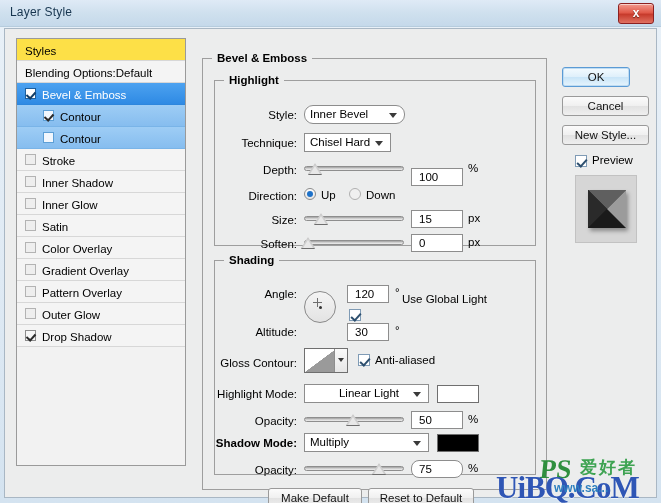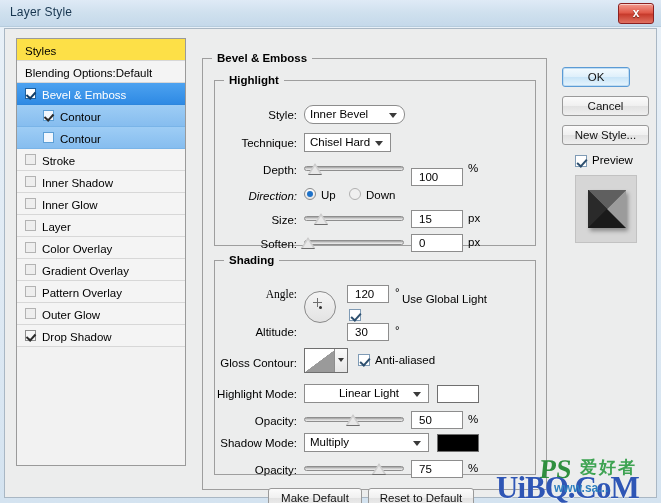--- a/index.html
+++ b/index.html
@@ -310,21 +310,21 @@
       <div class="side-row plain">
         <span class="cb dim"></span><span class="side-lab">Stroke</span>
       </div>
       <div class="side-row plain">
         <span class="cb dim"></span><span class="side-lab">Inner Shadow</span>
       </div>
       <div class="side-row plain">
         <span class="cb dim"></span><span class="side-lab">Inner Glow</span>
       </div>
       <div class="side-row plain">
-        <span class="cb dim"></span><span class="side-lab">Layer</span>
+        <span class="cb dim"></span><span class="side-lab">Satin</span>
       </div>
       <div class="side-row plain">
         <span class="cb dim"></span><span class="side-lab">Color Overlay</span>
       </div>
       <div class="side-row plain">
         <span class="cb dim"></span><span class="side-lab">Gradient Overlay</span>
       </div>
       <div class="side-row plain">
         <span class="cb dim"></span><span class="side-lab">Pattern Overlay</span>
       </div>
@@ -357,21 +357,21 @@
     </div>
 
     <div class="row-label" style="left:209px;top:135px;width:83px;">Depth:</div>
     <div class="slider" style="left:299px;top:131px;width:100px;">
       <div class="track" style="left:0;width:100px;"></div>
       <div class="thumb" style="left:4px;"></div>
     </div>
     <div class="numbox" style="left:406px;top:131px;width:52px;margin-top:8px;">100</div>
     <div class="unit" style="left:463px;top:133px;">%</div>
 
-    <div class="row-label" style="left:209px;top:161px;width:83px;font-style:italic;">Direction:</div>
+    <div class="row-label" style="left:209px;top:161px;width:83px;">Direction:</div>
     <div class="radio on" style="left:299px;top:159px;"></div>
     <div class="radio-lab" style="left:316px;top:160px;">Up</div>
     <div class="radio off" style="left:344px;top:159px;"></div>
     <div class="radio-lab" style="left:361px;top:160px;">Down</div>
 
     <div class="row-label" style="left:209px;top:185px;width:83px;">Size:</div>
     <div class="slider" style="left:299px;top:181px;width:100px;">
       <div class="track" style="left:0;width:100px;"></div>
       <div class="thumb" style="left:10px;"></div>
     </div>
@@ -383,21 +383,21 @@
       <div class="track" style="left:0;width:100px;"></div>
       <div class="thumb" style="left:-3px;"></div>
     </div>
     <div class="numbox" style="left:406px;top:205px;width:52px;">0</div>
     <div class="unit" style="left:463px;top:207px;">px</div>
 
     <div class="grp" id="shading-group">
       <div class="grp-title">Shading</div>
     </div>
 
-    <div class="row-label" style="left:209px;top:259px;width:83px;font-family:Liberation Serif, serif;">Angle:</div>
+    <div class="row-label" style="left:209px;top:259px;width:83px;">Angle:</div>
     <div class="dial" style="left:299px;top:262px;">
       <div class="hair"></div>
       <div class="ctr"></div>
     </div>
     <div class="numbox" style="left:342px;top:256px;width:42px;">120</div>
     <div class="unit" style="left:390px;top:257px;">°</div>
     <div class="chk on" style="left:344px;top:280px;"></div>
     <div class="chk-lab" style="left:361px;top:264px;margin-left:36px;">Use Global Light</div>
 
     <div class="row-label" style="left:209px;top:297px;width:83px;">Altitude:</div>
@@ -420,33 +420,33 @@
     <div class="swatch" style="left:432px;top:356px;width:42px;background:#ffffff;"></div>
 
     <div class="row-label" style="left:209px;top:386px;width:83px;">Opacity:</div>
     <div class="slider" style="left:299px;top:382px;width:100px;">
       <div class="track" style="left:0;width:100px;"></div>
       <div class="thumb" style="left:42px;"></div>
     </div>
     <div class="numbox" style="left:406px;top:382px;width:52px;">50</div>
     <div class="unit" style="left:463px;top:384px;">%</div>
 
-    <div class="row-label" style="left:197px;top:408px;width:95px;">Shadow Mode:</div>
+    <div class="row-label" style="left:197px;top:408px;width:95px;font-weight:bold;">Shadow Mode:</div>
     <div class="select" style="left:299px;top:404px;width:125px;">
       <span>Multiply</span>
       <i class="arrow"></i>
     </div>
     <div class="swatch" style="left:432px;top:405px;width:42px;background:#000000;"></div>
 
     <div class="row-label" style="left:209px;top:435px;width:83px;">Opacity:</div>
     <div class="slider" style="left:299px;top:431px;width:100px;">
       <div class="track" style="left:0;width:100px;"></div>
       <div class="thumb" style="left:68px;"></div>
     </div>
-    <div class="numbox" style="left:406px;top:431px;width:52px;">75</div>
+    <div class="numbox" style="left:406px;top:431px;width:52px;border-radius:8px;">75</div>
     <div class="unit" style="left:463px;top:433px;">%</div>
 
     <div class="btn primary" id="ok-button">
       <span>OK</span>
     </div>
     <div class="btn" id="cancel-button">
       <span>Cancel</span>
     </div>
     <div class="btn" id="new-style-button">
       <span>New Style...</span>

